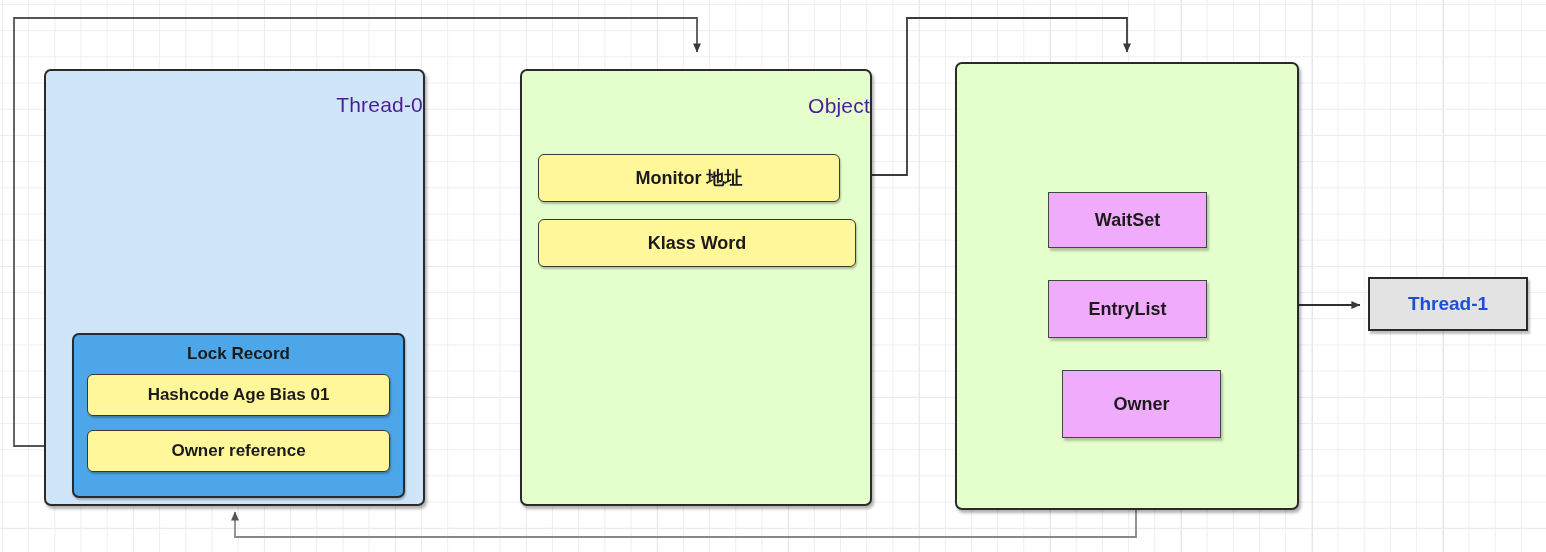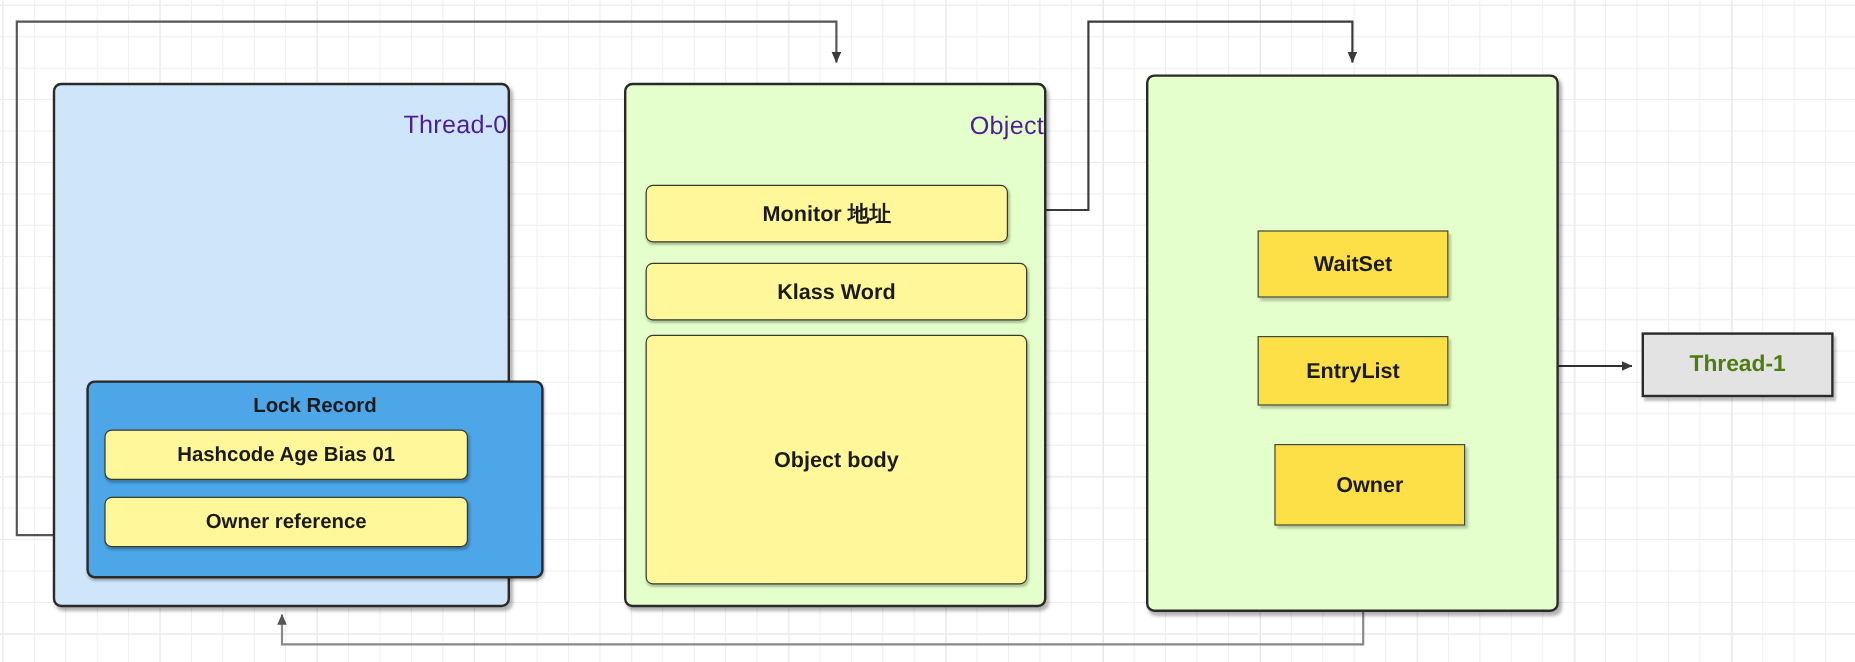--- a/index.html
+++ b/index.html
@@ -74,41 +74,41 @@
     border-radius: 6px;
     box-shadow: 1px 2px 2px rgba(0,0,0,0.25);
     display: flex;
     align-items: center;
     justify-content: center;
     font-weight: bold;
     color: #1b1b1b;
     box-sizing: border-box;
   }
   .cbox {
-    background: #fde047;
+    background: #f0abfc;
     border: 1.6px solid #3d4a44;
     border-radius: 0;
     box-shadow: 2px 3px 2px rgba(0,0,0,0.22);
     display: flex;
     align-items: center;
     justify-content: center;
     font-weight: bold;
     color: #1b1b1b;
     box-sizing: border-box;
   }
   .graybox {
     background: #E3E3E3;
     border: 2px solid #2a2a2a;
     border-radius: 0;
     box-shadow: 2px 3px 2px rgba(0,0,0,0.25);
     display: flex;
     align-items: center;
     justify-content: center;
     font-weight: bold;
-    color: #4d7c0f;
+    color: #1d4ed8;
     box-sizing: border-box;
   }
 </style>
 </head>
 <body>
 
 <div id="canvas">
 
   <svg id="wires" width="1546" height="552" viewBox="0 0 1546 552">
     <defs>
@@ -125,33 +125,32 @@
     <path d="M 856,175 L 907,175 L 907,18 L 1127,18 L 1127,52" fill="none" stroke="#3a3a3a" stroke-width="1.8" marker-end="url(#arr)"></path>
 
     <path d="M 1207,305 L 1360,305" fill="none" stroke="#2f2f2f" stroke-width="1.8" marker-end="url(#arr)"></path>
 
     <path d="M 1136,420 L 1136,537 L 235,537 L 235,512" fill="none" stroke="#888888" stroke-width="1.8" marker-end="url(#arrg)"></path>
   </svg>
 
   <div class="node outer thread0" style="left:44px; top:69px; width:381px; height:437px;">
     <div class="outer-title" style="top:22px; font-size:21px;">Thread-0</div>
 
-    <div class="lockrecord" style="position:absolute; left:26px; top:246px; width:329px; height:161px;padding-left:48px;">
+    <div class="lockrecord" style="position:absolute; left:26px; top:262px; width:329px; height:161px;">
       <div class="lr-title" style="top:9px; font-size:17px;">Lock Record</div>
       <div class="ybox" style="position:absolute; left:13px; top:39px; width:303px; height:42px; font-size:17px;">Hashcode Age Bias 01</div>
       <div class="ybox" style="position:absolute; left:13px; top:95px; width:303px; height:42px; font-size:17px;">Owner reference</div>
     </div>
   </div>
 
   <div class="node outer objectbox" style="left:520px; top:69px; width:352px; height:437px;">
     <div class="outer-title" style="top:23px; font-size:21px;">Object</div>
 
     <div class="ybox" style="position:absolute; left:16px; top:83px; width:302px; height:48px; font-size:18px;">Monitor 地址</div>
     <div class="ybox" style="position:absolute; left:16px; top:148px; width:318px; height:48px; font-size:18px;">Klass Word</div>
-    <div class="ybox" style="position:absolute; left:16px; top:208px; width:318px; height:208px; font-size:18px;">Object body</div>
   </div>
 
   <div class="node outer monitorbox" style="left:955px; top:62px; width:344px; height:448px;">
 
     <div class="cbox" style="position:absolute; left:91px; top:128px; width:159px; height:56px; font-size:18px;">WaitSet</div>
     <div class="cbox" style="position:absolute; left:91px; top:216px; width:159px; height:58px; font-size:18px;">EntryList</div>
     <div class="cbox" style="position:absolute; left:105px; top:306px; width:159px; height:68px; font-size:18px;">Owner</div>
   </div>
 
   <div class="node graybox" style="left:1368px; top:277px; width:160px; height:54px; font-size:19px;">Thread-1</div>

